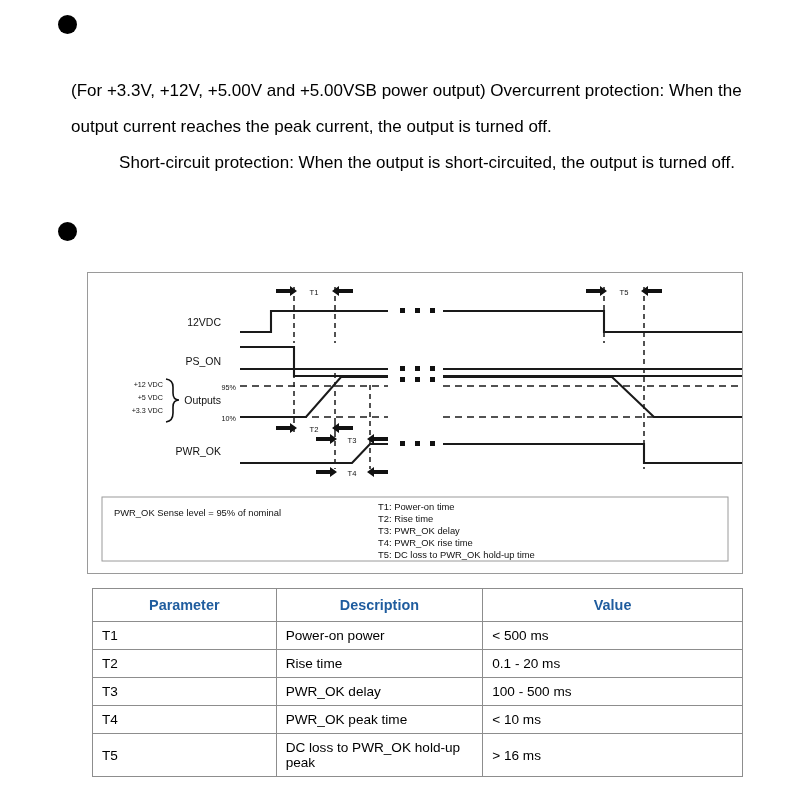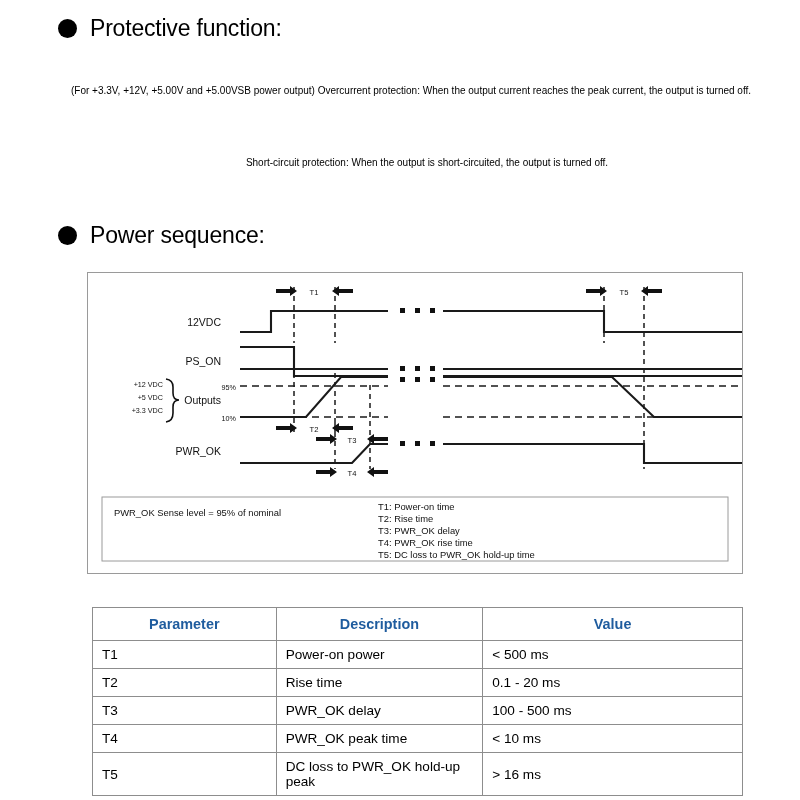--- a/index.html
+++ b/index.html
@@ -33,21 +33,21 @@
   }
 
   #sec-protective { position: absolute; left: 58px; top: 15px; }
   #sec-power      { position: absolute; left: 58px; top: 222px; }
 
   
   .body-text {
     position: absolute;
     left: 71px;
     width: 712px;
-    font-size: 10px;
+    font-size: 17px;
     line-height: 36px;
     color: #000;
   }
   #para-overcurrent { top: 73px; }
   #para-short       { top: 145px; text-align: center; }
 
   
   #diagram-frame {
     position: absolute;
     left: 87px; top: 272px;
@@ -68,21 +68,20 @@
   .arrow { fill: #111; }
   .breakdot { fill: #111; }
 
   
   #param-table {
     position: absolute;
     left: 92px; top: 588px;
     width: 651px;
     border-collapse: collapse;
     background: #fff;
-    margin-top: 19px;
   }
   #param-table td, #param-table th {
     border: 1px solid #8d8d8d;
     font-size: 13.6px;
     padding: 6px 9px;
   }
   #param-table thead th {
     color: #1f5c9e;
     font-weight: bold;
     text-align: center;
@@ -93,30 +92,28 @@
   .col-param { width: 176px; }
   .col-desc  { width: 198px; }
   .col-value { width: 249px; }
   .row-tall td { height: 46px; }
 </style>
 </head>
 <body>
 
 <div class="section-head" id="sec-protective">
   <span class="bullet"></span>
-  <span class="section-title">Protective function:</span>
 </div>
 
 <div class="body-text" id="para-overcurrent">(For +3.3V, +12V, +5.00V and +5.00VSB power output) Overcurrent protection: When the output current reaches the peak current, the output is turned off.</div>
 
 <div class="body-text" id="para-short">Short-circuit protection: When the output is short-circuited, the output is turned off.</div>
 
 <div class="section-head" id="sec-power">
   <span class="bullet"></span>
-  <span class="section-title">Power sequence:</span>
 </div>
 
 <div id="diagram-frame">
 <svg width="654" height="300" viewBox="0 0 654 300" xmlns="http://www.w3.org/2000/svg">
 
   <text class="dlabel" x="133" y="53" text-anchor="end">12VDC</text>
   <text class="dlabel" x="133" y="92" text-anchor="end">PS_ON</text>
   <text class="dlabel" x="133" y="131" text-anchor="end">Outputs</text>
   <text class="dlabel" x="133" y="182" text-anchor="end">PWR_OK</text>
 

